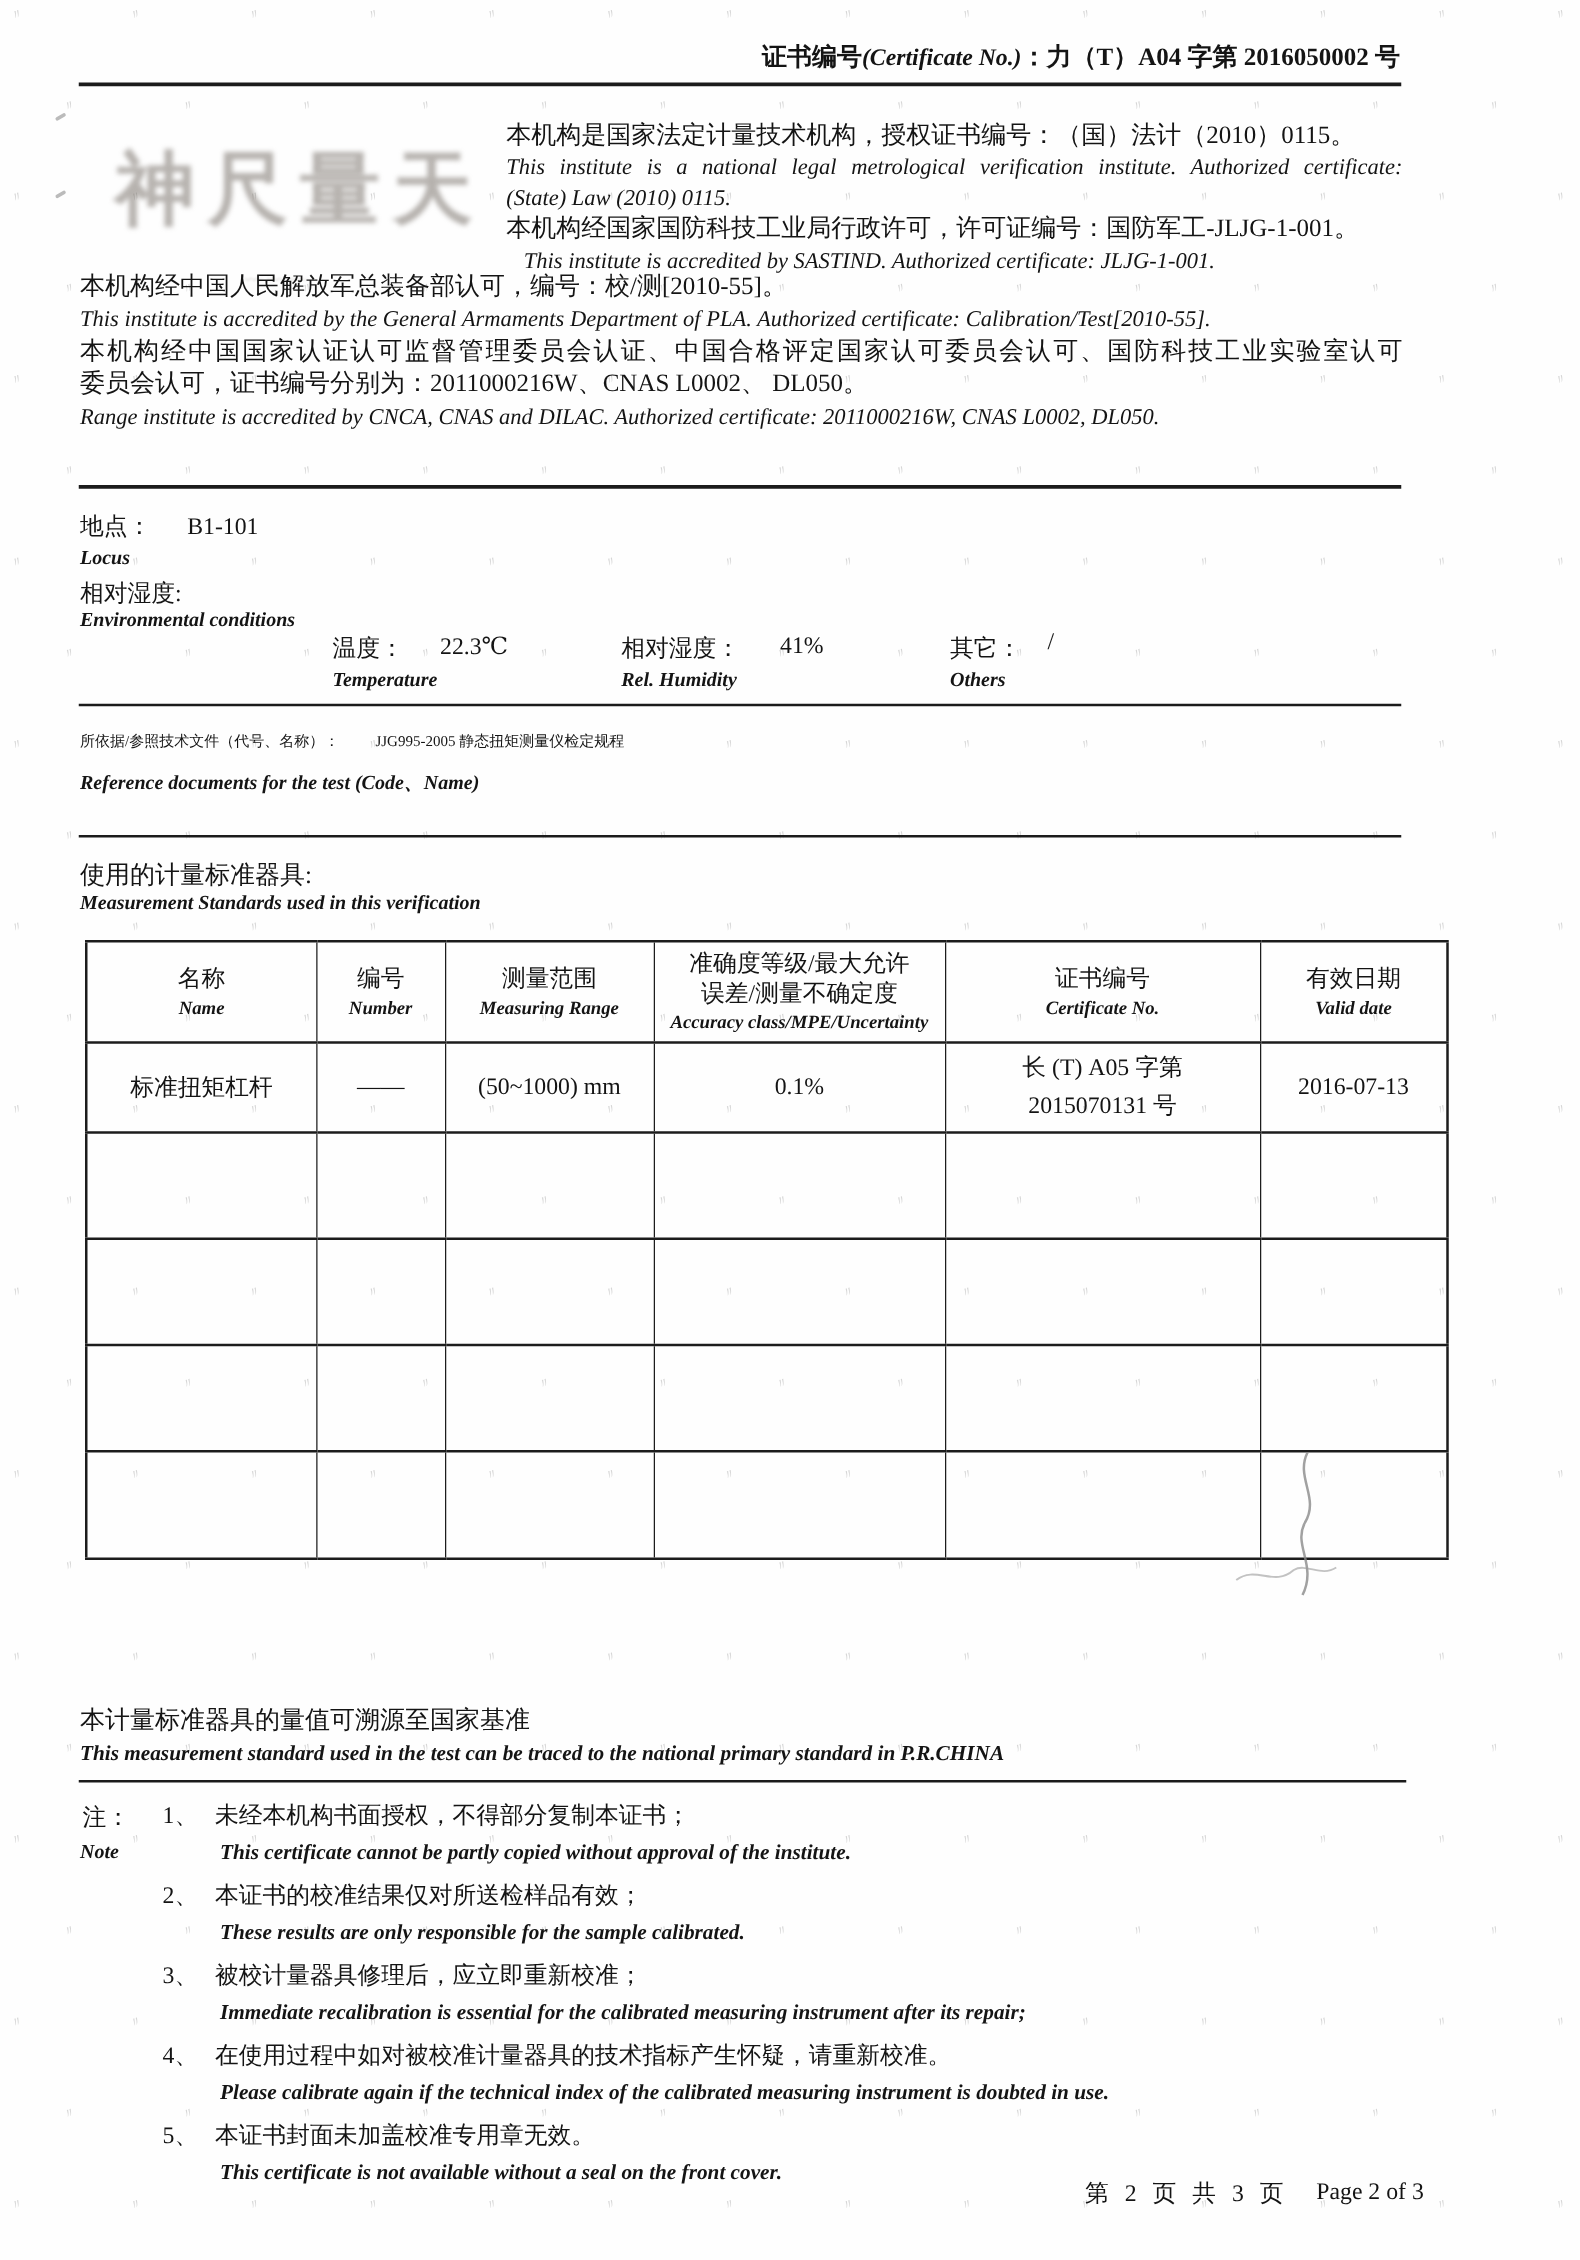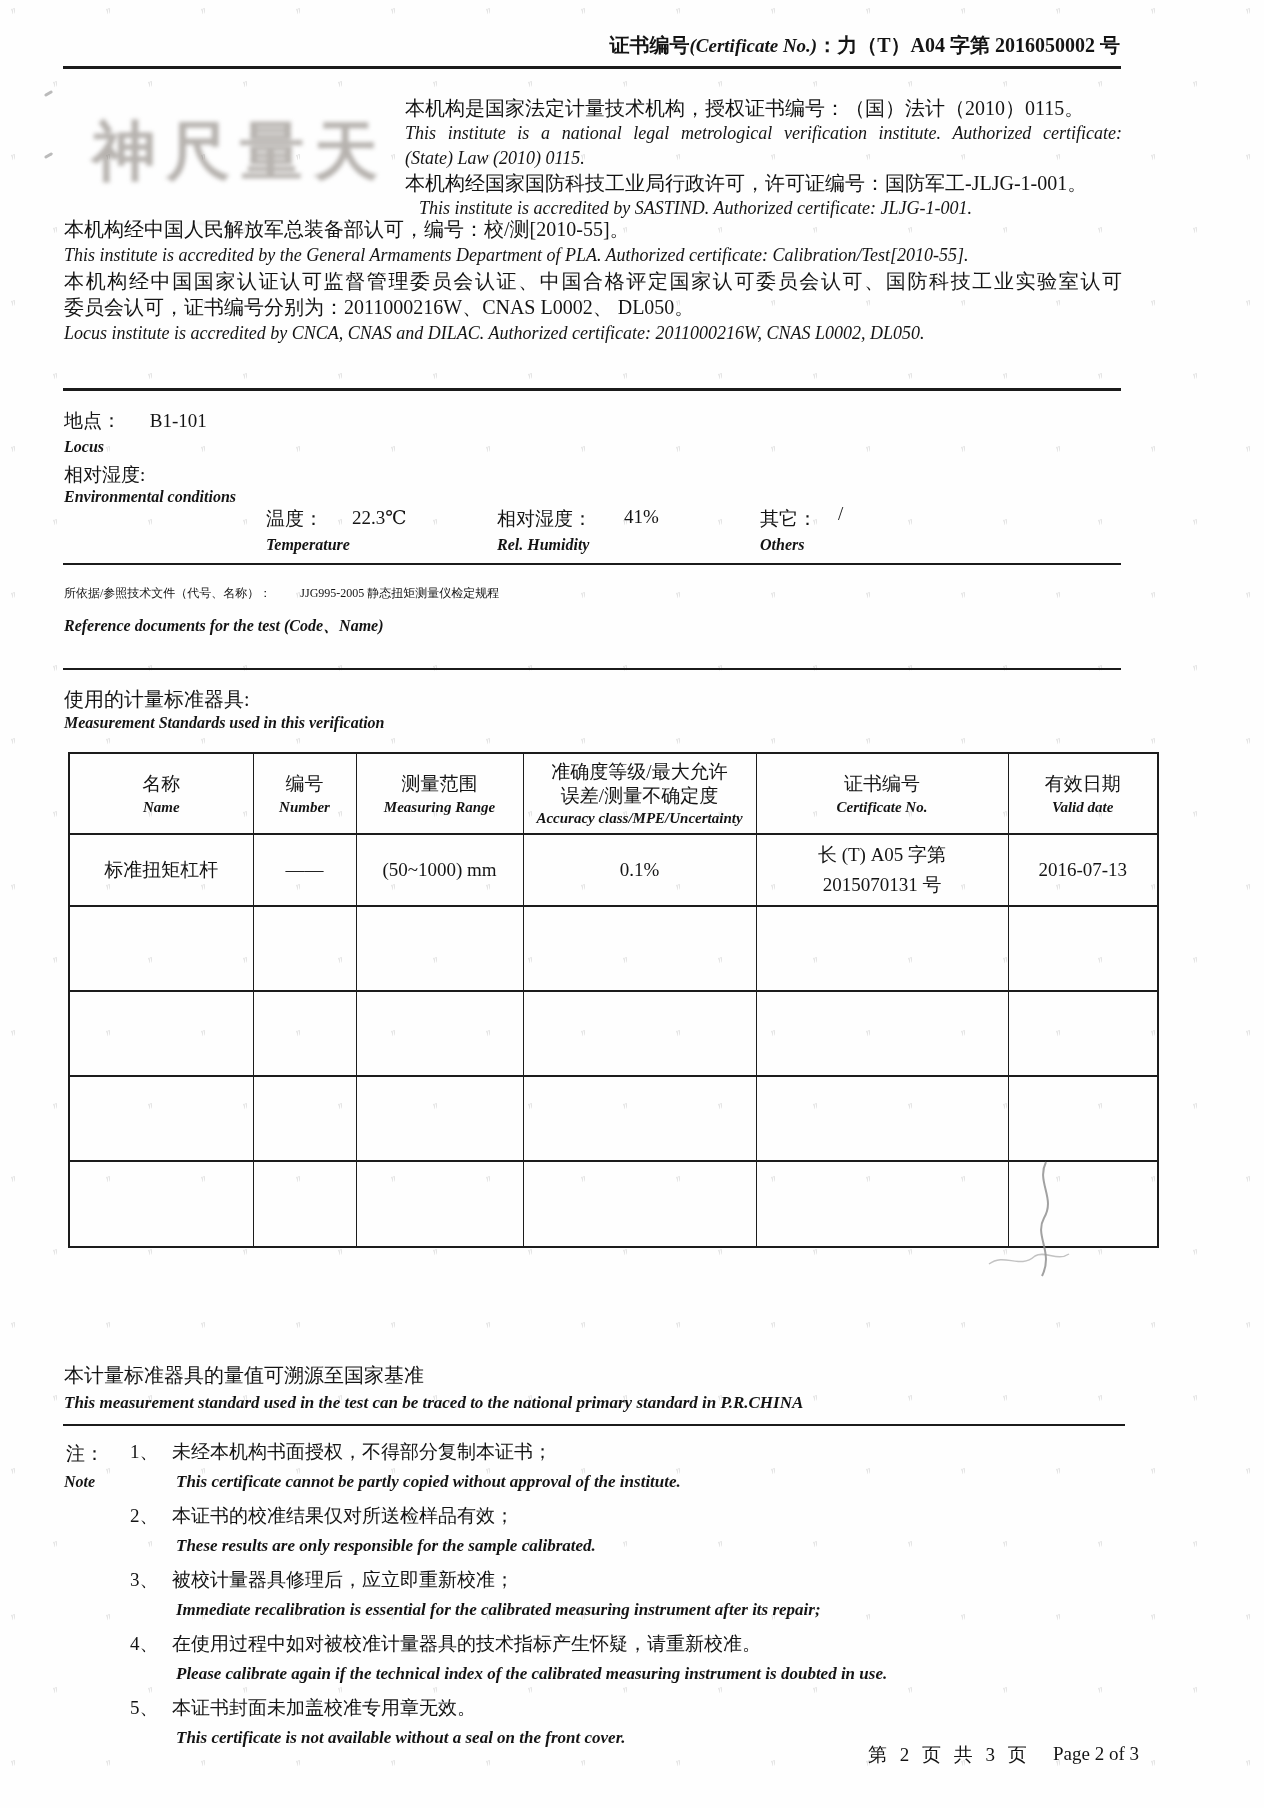--- a/index.html
+++ b/index.html
@@ -407,21 +407,21 @@
     <div class="en-line">(State) Law (2010) 0115.</div>
     <div class="zh-line">本机构经国家国防科技工业局行政许可，许可证编号：国防军工-JLJG-1-001。</div>
     <div class="en-line" style="padding-left:14px;">This institute is accredited by SASTIND. Authorized certificate: JLJG-1-001.</div>
   </div>
 
   <div class="accred">
     <div class="zh-line">本机构经中国人民解放军总装备部认可，编号：校/测[2010-55]。</div>
     <div class="en-line">This institute is accredited by the General Armaments Department of PLA. Authorized certificate: Calibration/Test[2010-55].</div>
     <div class="zh-line just">本机构经中国国家认证认可监督管理委员会认证、中国合格评定国家认可委员会认可、国防科技工业实验室认可</div>
     <div class="zh-line">委员会认可，证书编号分别为：2011000216W、CNAS L0002、 DL050。</div>
-    <div class="en-line">Locus institute is accredited by CNCA, CNAS and DILAC. Authorized certificate: 2011000216W, CNAS L0002, DL050.</div>
+    <div class="en-line">Range institute is accredited by CNCA, CNAS and DILAC. Authorized certificate: 2011000216W, CNAS L0002, DL050.</div>
   </div>
 
   <div class="rule" style="top:388px;height:3px;"></div>
 
   <div class="abs zh lbl" style="left:64px;top:408px;">
     <span>地点：</span>
     <span style="margin-left:24px;">B1-101</span>
   </div>
   <div class="abs en-label" style="left:64px;top:438px;">Locus</div>
   <div class="abs zh lbl" style="left:64px;top:462px;">相对湿度:</div>

